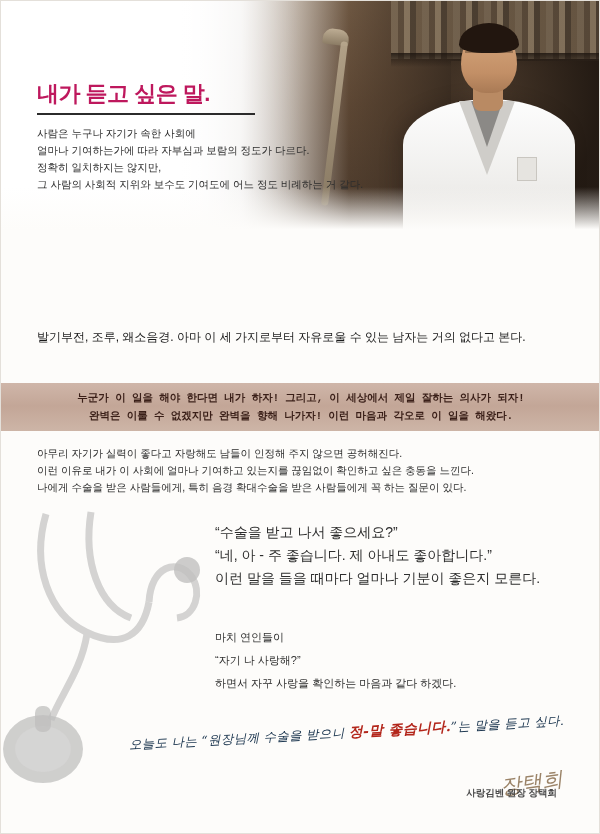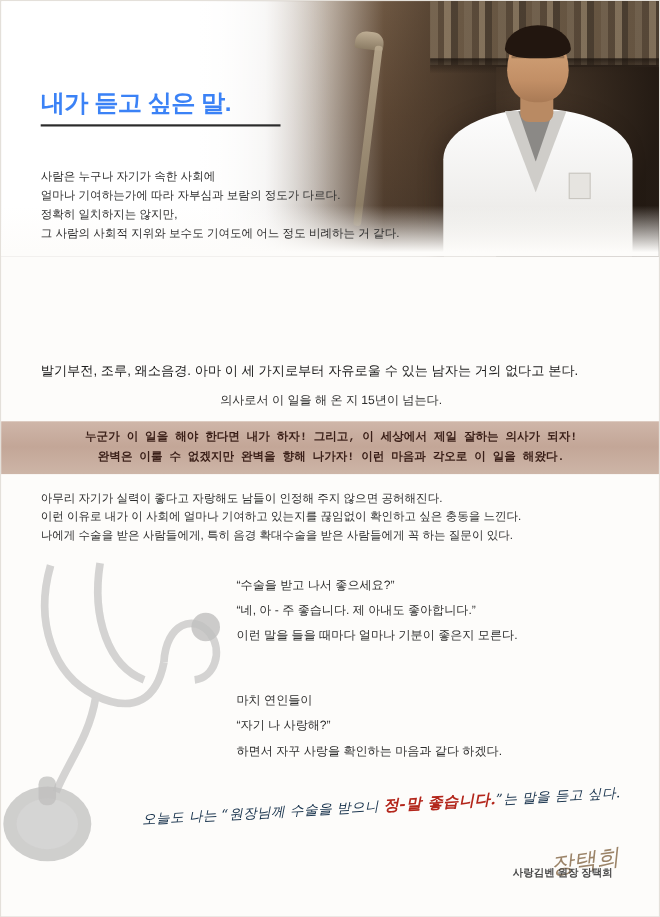--- a/index.html
+++ b/index.html
@@ -207,42 +207,42 @@
     pointer-events: none;
   }
 
   
   .title {
     position: absolute;
     left: 36px;
     top: 78px;
     font-size: 22px;
     font-weight: bold;
-    color: #3b82f6;
+    color: #be185d;
     letter-spacing: -0.5px;
   }
   .title-rule {
     position: absolute;
     left: 36px;
     top: 112px;
     width: 218px;
     height: 2px;
     background: #2b2b2b;
   }
 
   .para {
     position: absolute;
     left: 36px;
     color: #2d2d2d;
     font-size: 10.5px;
     line-height: 17px;
     width: 530px;
     white-space: pre-line;
   }
-  .p1 { top: 152px; }
+  .p1 { top: 124px; }
   .p2 { top: 231px; }
   .p-bold {
     position: absolute;
     left: 36px;
     top: 328px;
     font-size: 12px;
     font-weight: normal;
     color: #1a1a1a;
   }
   .p-center {
@@ -278,21 +278,21 @@
   }
 
   .p3 { top: 444px; }
 
   .quote-block {
     position: absolute;
     left: 214px;
     top: 520px;
     width: 360px;
     color: #2d2d2d;
-    font-size: 11px;
+    font-size: 14px;
     line-height: 23px;
     white-space: pre-line;
   }
   .quote-block2 {
     position: absolute;
     left: 214px;
     top: 625px;
     width: 360px;
     color: #2d2d2d;
     font-size: 11px;
@@ -380,21 +380,20 @@
   </svg>
 
   <div class="title">내가 듣고 싶은 말.</div>
   <div class="title-rule"></div>
 
   <div class="para p1">사람은 누구나 자기가 속한 사회에
 얼마나 기여하는가에 따라 자부심과 보람의 정도가 다르다.
 정확히 일치하지는 않지만,
 그 사람의 사회적 지위와 보수도 기여도에 어느 정도 비례하는 거 같다.</div>
   <div class="p-bold">발기부전, 조루, 왜소음경.  아마 이 세 가지로부터 자유로울 수 있는 남자는 거의 없다고 본다.</div>
-  <div class="p-center">의사로서 이 일을 해 온 지 15년이 넘는다.</div>
 
   <div class="highlight-band"></div>
   <div class="highlight-text">누군가 이 일을 해야 한다면 내가 하자! 그리고, 이 세상에서 제일 잘하는 의사가 되자!
 완벽은 이룰 수 없겠지만 완벽을 향해 나가자! 이런 마음과 각오로 이 일을 해왔다.</div>
 
   <div class="para p3">아무리 자기가 실력이 좋다고 자랑해도 남들이 인정해 주지 않으면 공허해진다.
 이런 이유로 내가 이 사회에 얼마나 기여하고 있는지를 끊임없이 확인하고 싶은 충동을 느낀다.
 나에게 수술을 받은 사람들에게, 특히 음경 확대수술을 받은 사람들에게 꼭 하는 질문이 있다.</div>
 
   <div class="quote-block">“수술을 받고 나서 좋으세요?”

